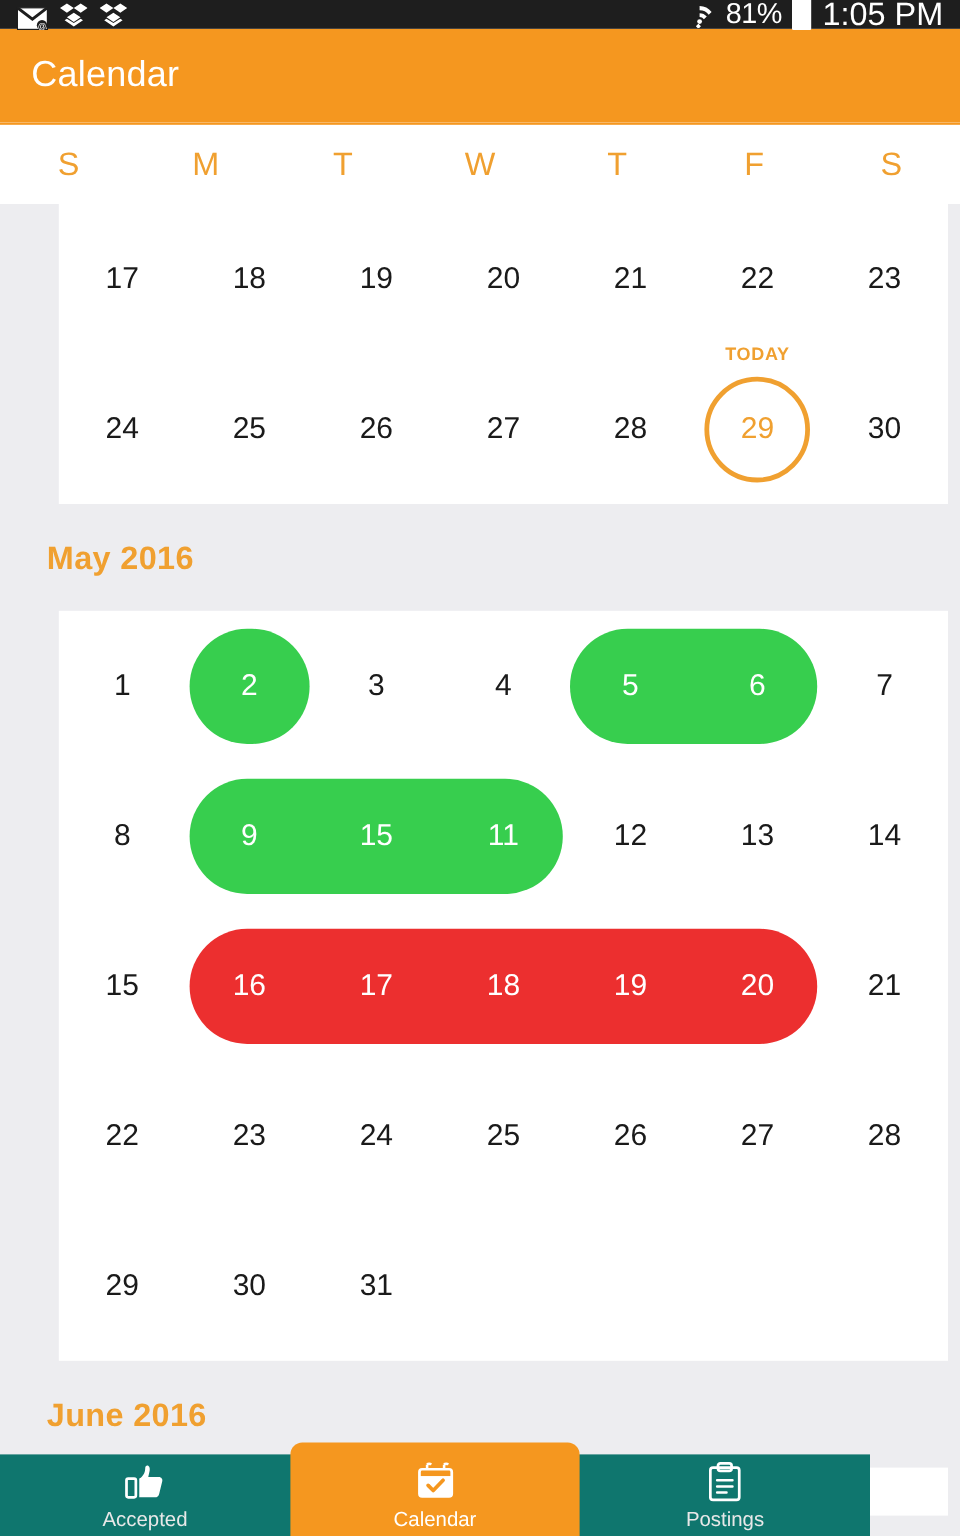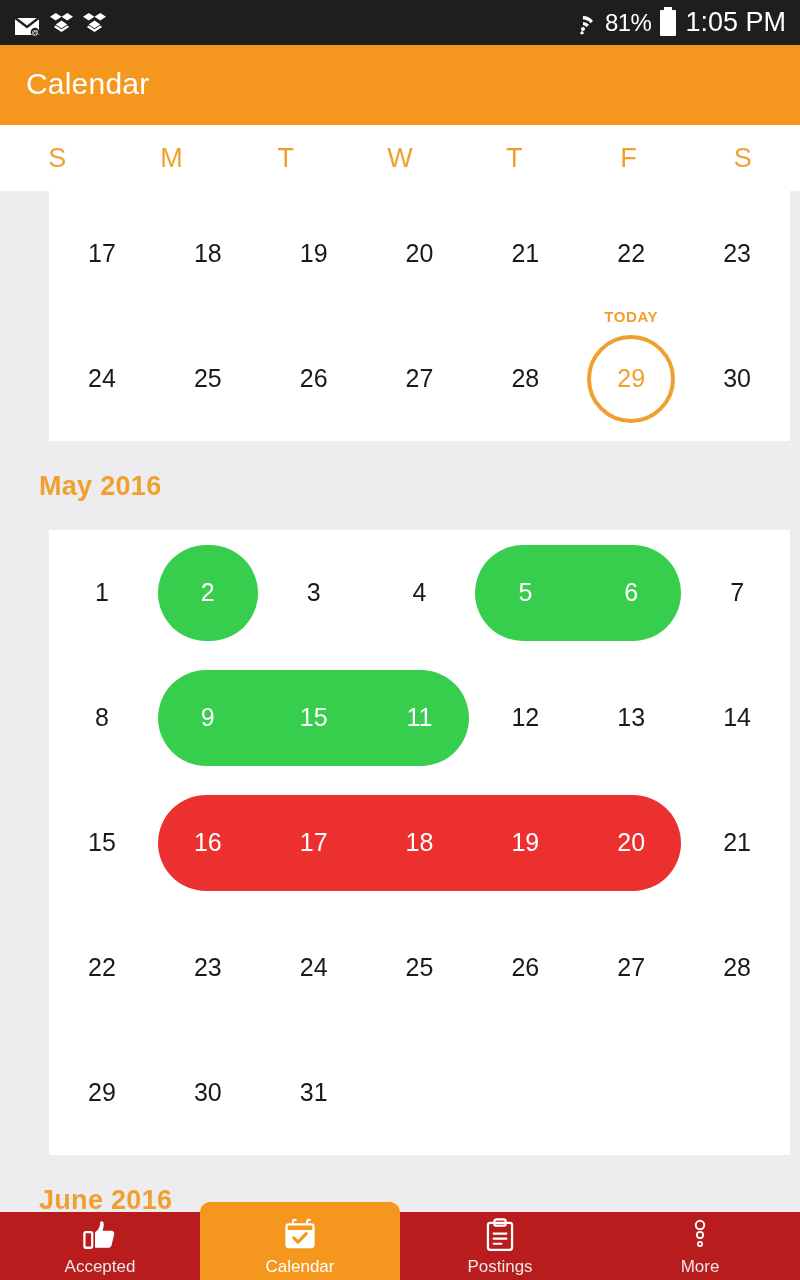--- a/index.html
+++ b/index.html
@@ -5,21 +5,21 @@
   * { margin:0; padding:0; box-sizing:border-box; }
   html, body {
     width:800px; height:1280px;
     font-family:"Liberation Sans", sans-serif;
     background:#EDEDF0;
     overflow:hidden;
   }
 
   
   .statusbar{
-    height:45px; background:#1E1E1E; color:#FFFFFF;
+    height:24px; background:#1E1E1E; color:#FFFFFF;
     display:flex; align-items:center; padding:0 14px;
     font-size:25px; position:relative;
   }
   .sb-left{ display:flex; align-items:center; gap:10px; }
   .sb-right{ margin-left:auto; display:flex; align-items:center; gap:9px; }
   .sb-battery-pct{ font-size:24px; letter-spacing:-0.5px; }
   .sb-time{ font-size:27px; letter-spacing:0px; }
   .icon-mail{ width:26px; height:19px; position:relative; }
   .icon-dropbox{ width:23px; height:23px; }
   .icon-wifi{ width:26px; height:26px; }
@@ -79,22 +79,22 @@
   .day.today-cell{ color:#F0A030; }
 
   
   .pill{
     position:absolute; top:50%; transform:translateY(-50%);
     height:96px; border-radius:48px; z-index:1;
   }
 
   
   .bottomnav{
-    position:absolute; left:0; bottom:0; width:800px; height:68px;
-    background:#b91c1c; display:flex;
+    position:absolute; left:0; bottom:0; width:725px; height:68px;
+    background:#0f766e; display:flex;
   }
   .navitem{
     flex:1; display:flex; flex-direction:column; align-items:center;
     justify-content:center; color:#E8E8E8; font-size:17px; gap:6px;
     position:relative;
   }
   .navitem.active{
     background:#F5971F; border-radius:10px 10px 0 0; margin-top:-10px;
     padding-top:10px; color:#FFFFFF;
   }
@@ -263,23 +263,13 @@
     <div class="navitem">
       <span>
         <svg class="navicon" viewBox="0 0 24 24">
           <rect x="3.5" y="3.5" width="17" height="19" rx="1.6" fill="none" stroke="#fff" stroke-width="1.6"></rect>
           <rect x="8" y="1" width="8" height="4.4" rx="1.4" fill="none" stroke="#fff" stroke-width="1.6"></rect>
           <path d="M7.5 11 H16.5 M7.5 14.6 H16.5 M7.5 18.2 H13" stroke="#fff" stroke-width="1.5" stroke-linecap="round"></path>
         </svg>
       </span>
       <span class="navlabel">Postings</span>
     </div>
-    <div class="navitem">
-      <span>
-        <svg class="navicon" viewBox="0 0 24 24">
-          <circle cx="12" cy="5" r="3" fill="none" stroke="#fff" stroke-width="1.4"></circle>
-          <circle cx="12" cy="12" r="2.2" fill="none" stroke="#fff" stroke-width="1.3"></circle>
-          <circle cx="12" cy="18.4" r="1.5" fill="none" stroke="#fff" stroke-width="1.2"></circle>
-        </svg>
-      </span>
-      <span class="navlabel">More</span>
-    </div>
   </div>
 
 </body></html>

